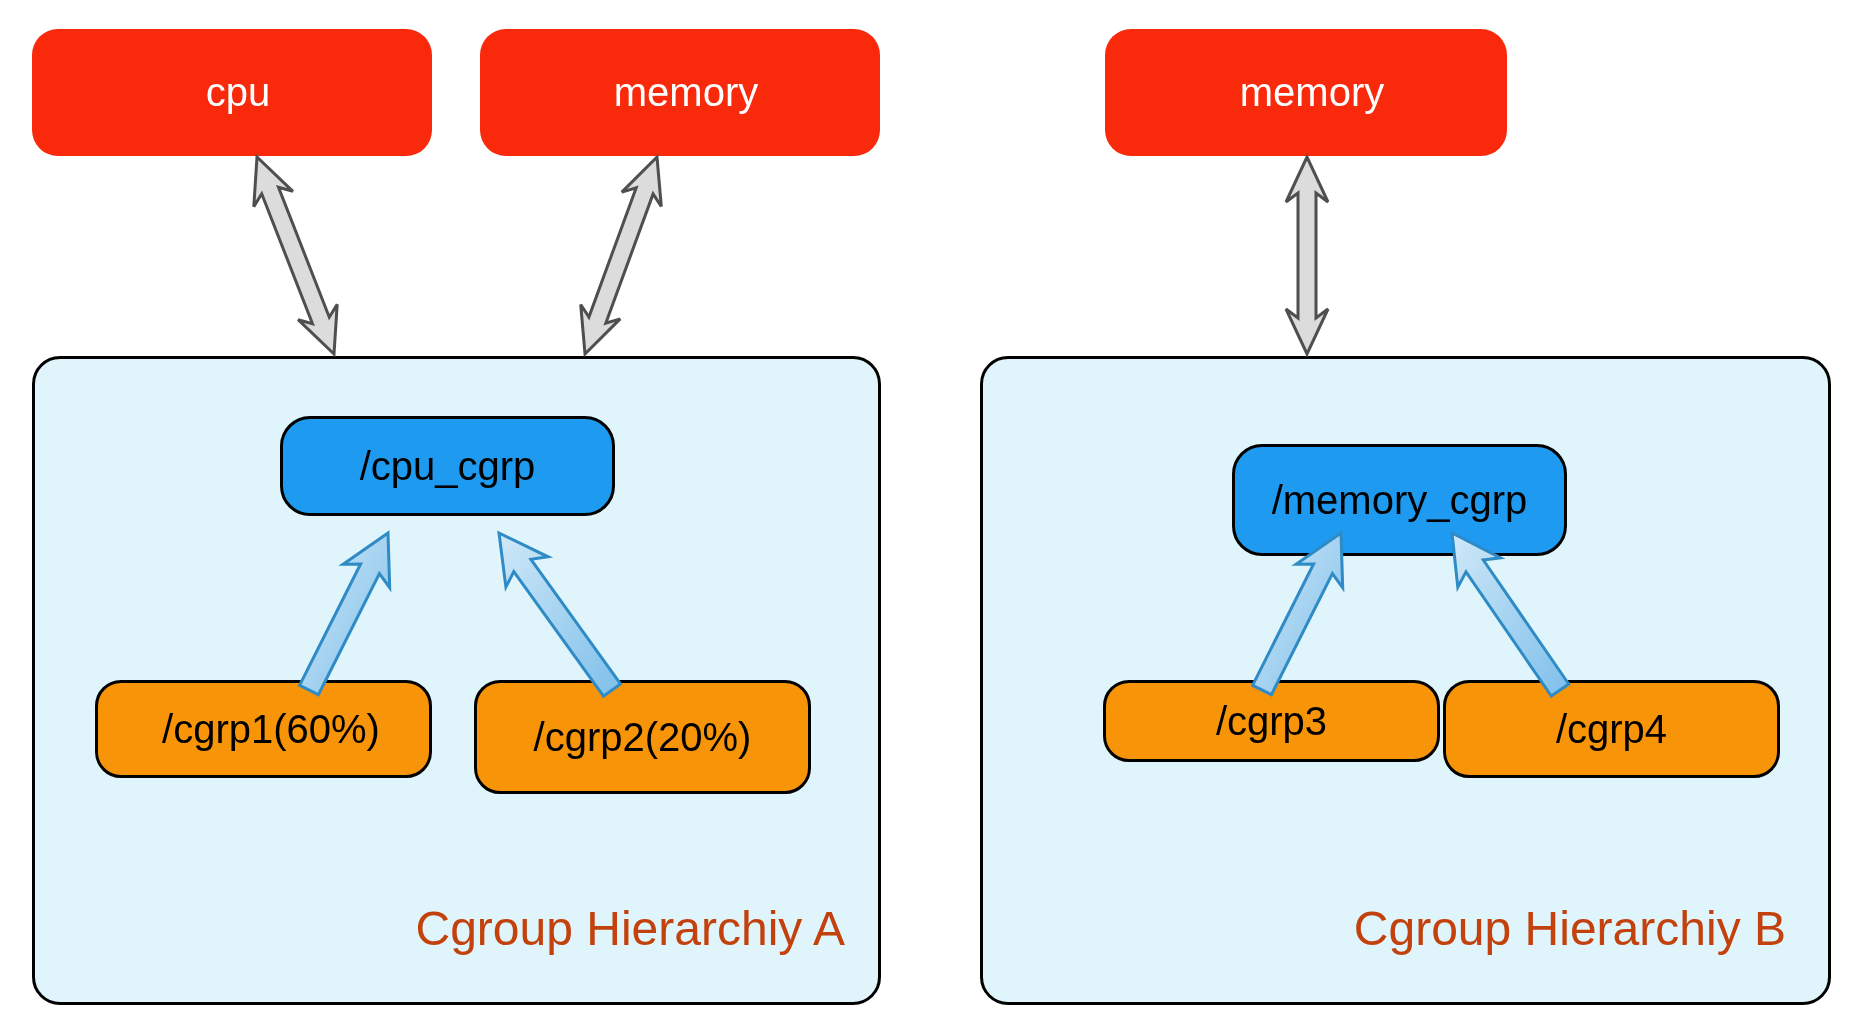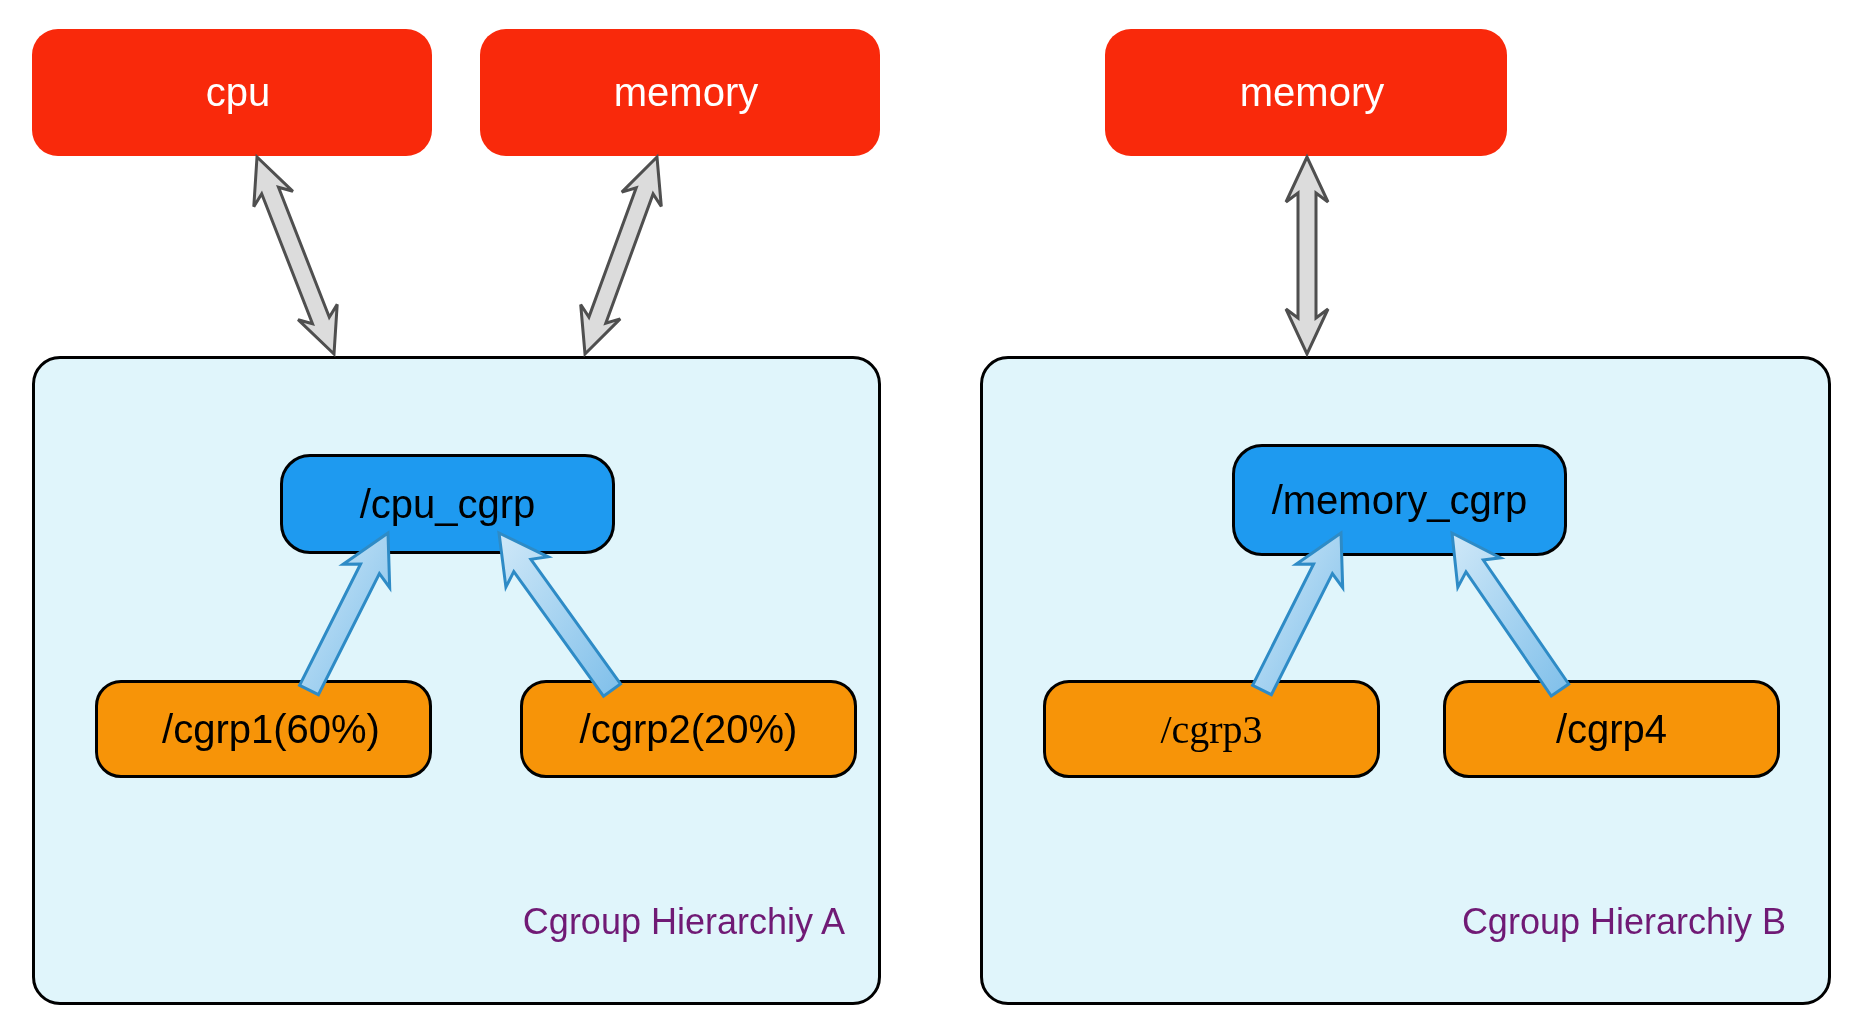--- a/index.html
+++ b/index.html
@@ -49,22 +49,22 @@
   }
   .cgroup-child {
     background: var(--cgroup-orange, #F79408);
     color: #000000;
     border: 3px solid #000000;
     border-radius: 26px;
     font-size: 40px;
   }
   .caption {
     position: absolute;
-    color: #701a75;
-    font-size: 36px;
+    color: #c2410c;
+    font-size: 48px;
     white-space: nowrap;
     z-index: 2;
   }
   #arrow-layer {
     position: absolute;
     left: 0;
     top: 0;
     width: 1861px;
     height: 1036px;
     z-index: 5;
@@ -85,39 +85,39 @@
   </div>
 
   <div class="node controller" style="left:1105px; top:29px; width:402px; height:127px;">
     <span>memory</span>
   </div>
 
   <div class="hier-container" style="left:32px; top:356px; width:849px; height:649px;"></div>
 
   <div class="hier-container" style="left:980px; top:356px; width:851px; height:649px;"></div>
 
-  <div class="node cgroup-root" style="left:280px; top:454px; width:335px; height:100px;">
+  <div class="node cgroup-root" style="left:280px; top:416px; width:335px; height:100px;">
     <span>/cpu_cgrp</span>
   </div>
 
   <div class="node cgroup-child" style="left:95px; top:680px; width:337px; height:98px;padding-left:15px;">
     <span>/cgrp1(60%)</span>
   </div>
 
-  <div class="node cgroup-child" style="left:520px; top:680px; width:337px; height:98px;">
+  <div class="node cgroup-child" style="left:474px; top:680px; width:337px; height:114px;">
     <span>/cgrp2(20%)</span>
   </div>
 
   <div class="caption" style="right:1016px; top:901px;">Cgroup Hierarchiy A</div>
 
   <div class="node cgroup-root" style="left:1232px; top:432px; width:335px; height:112px;margin-top:12px;">
     <span>/memory_cgrp</span>
   </div>
 
-  <div class="node cgroup-child" style="left:1043px; top:680px; width:337px; height:98px;font-family:Liberation Serif, serif;">
+  <div class="node cgroup-child" style="left:1103px; top:680px; width:337px; height:82px;">
     <span>/cgrp3</span>
   </div>
 
   <div class="node cgroup-child" style="left:1443px; top:680px; width:337px; height:98px;">
     <span>/cgrp4</span>
   </div>
 
   <div class="caption" style="right:75px; top:901px;">Cgroup Hierarchiy B</div>
 
   <svg id="arrow-layer" viewBox="0 0 1861 1036" xmlns="http://www.w3.org/2000/svg">

